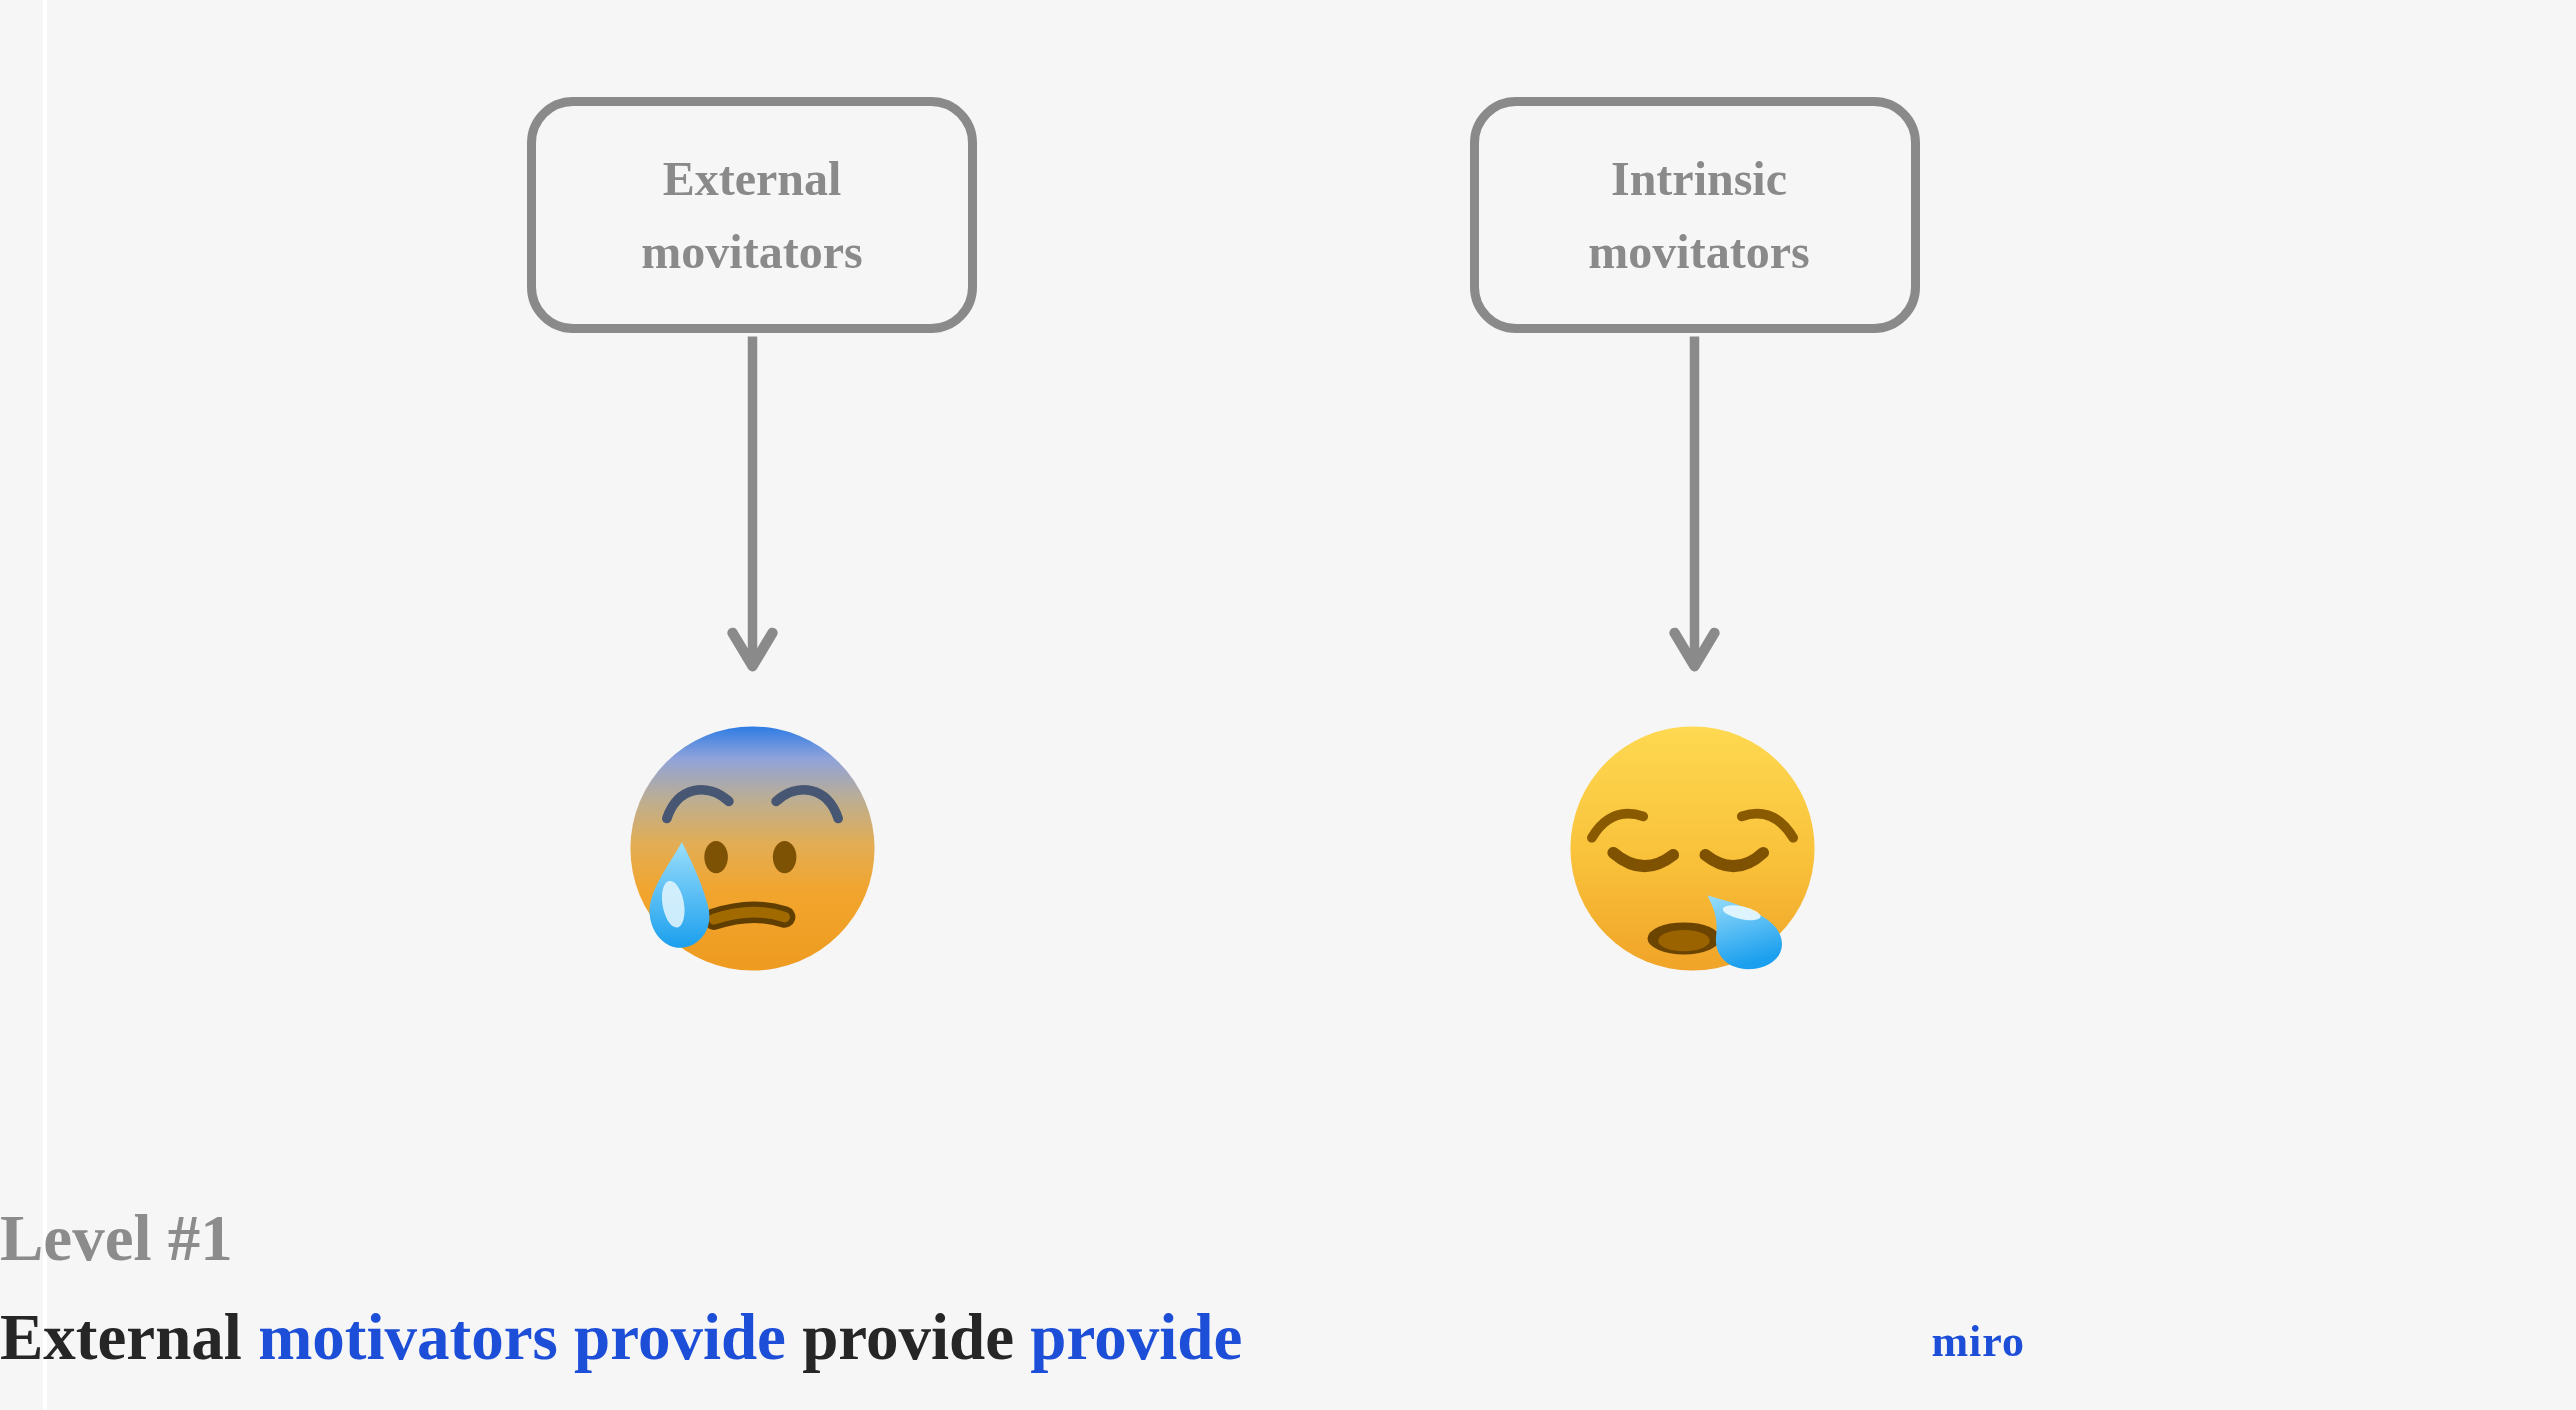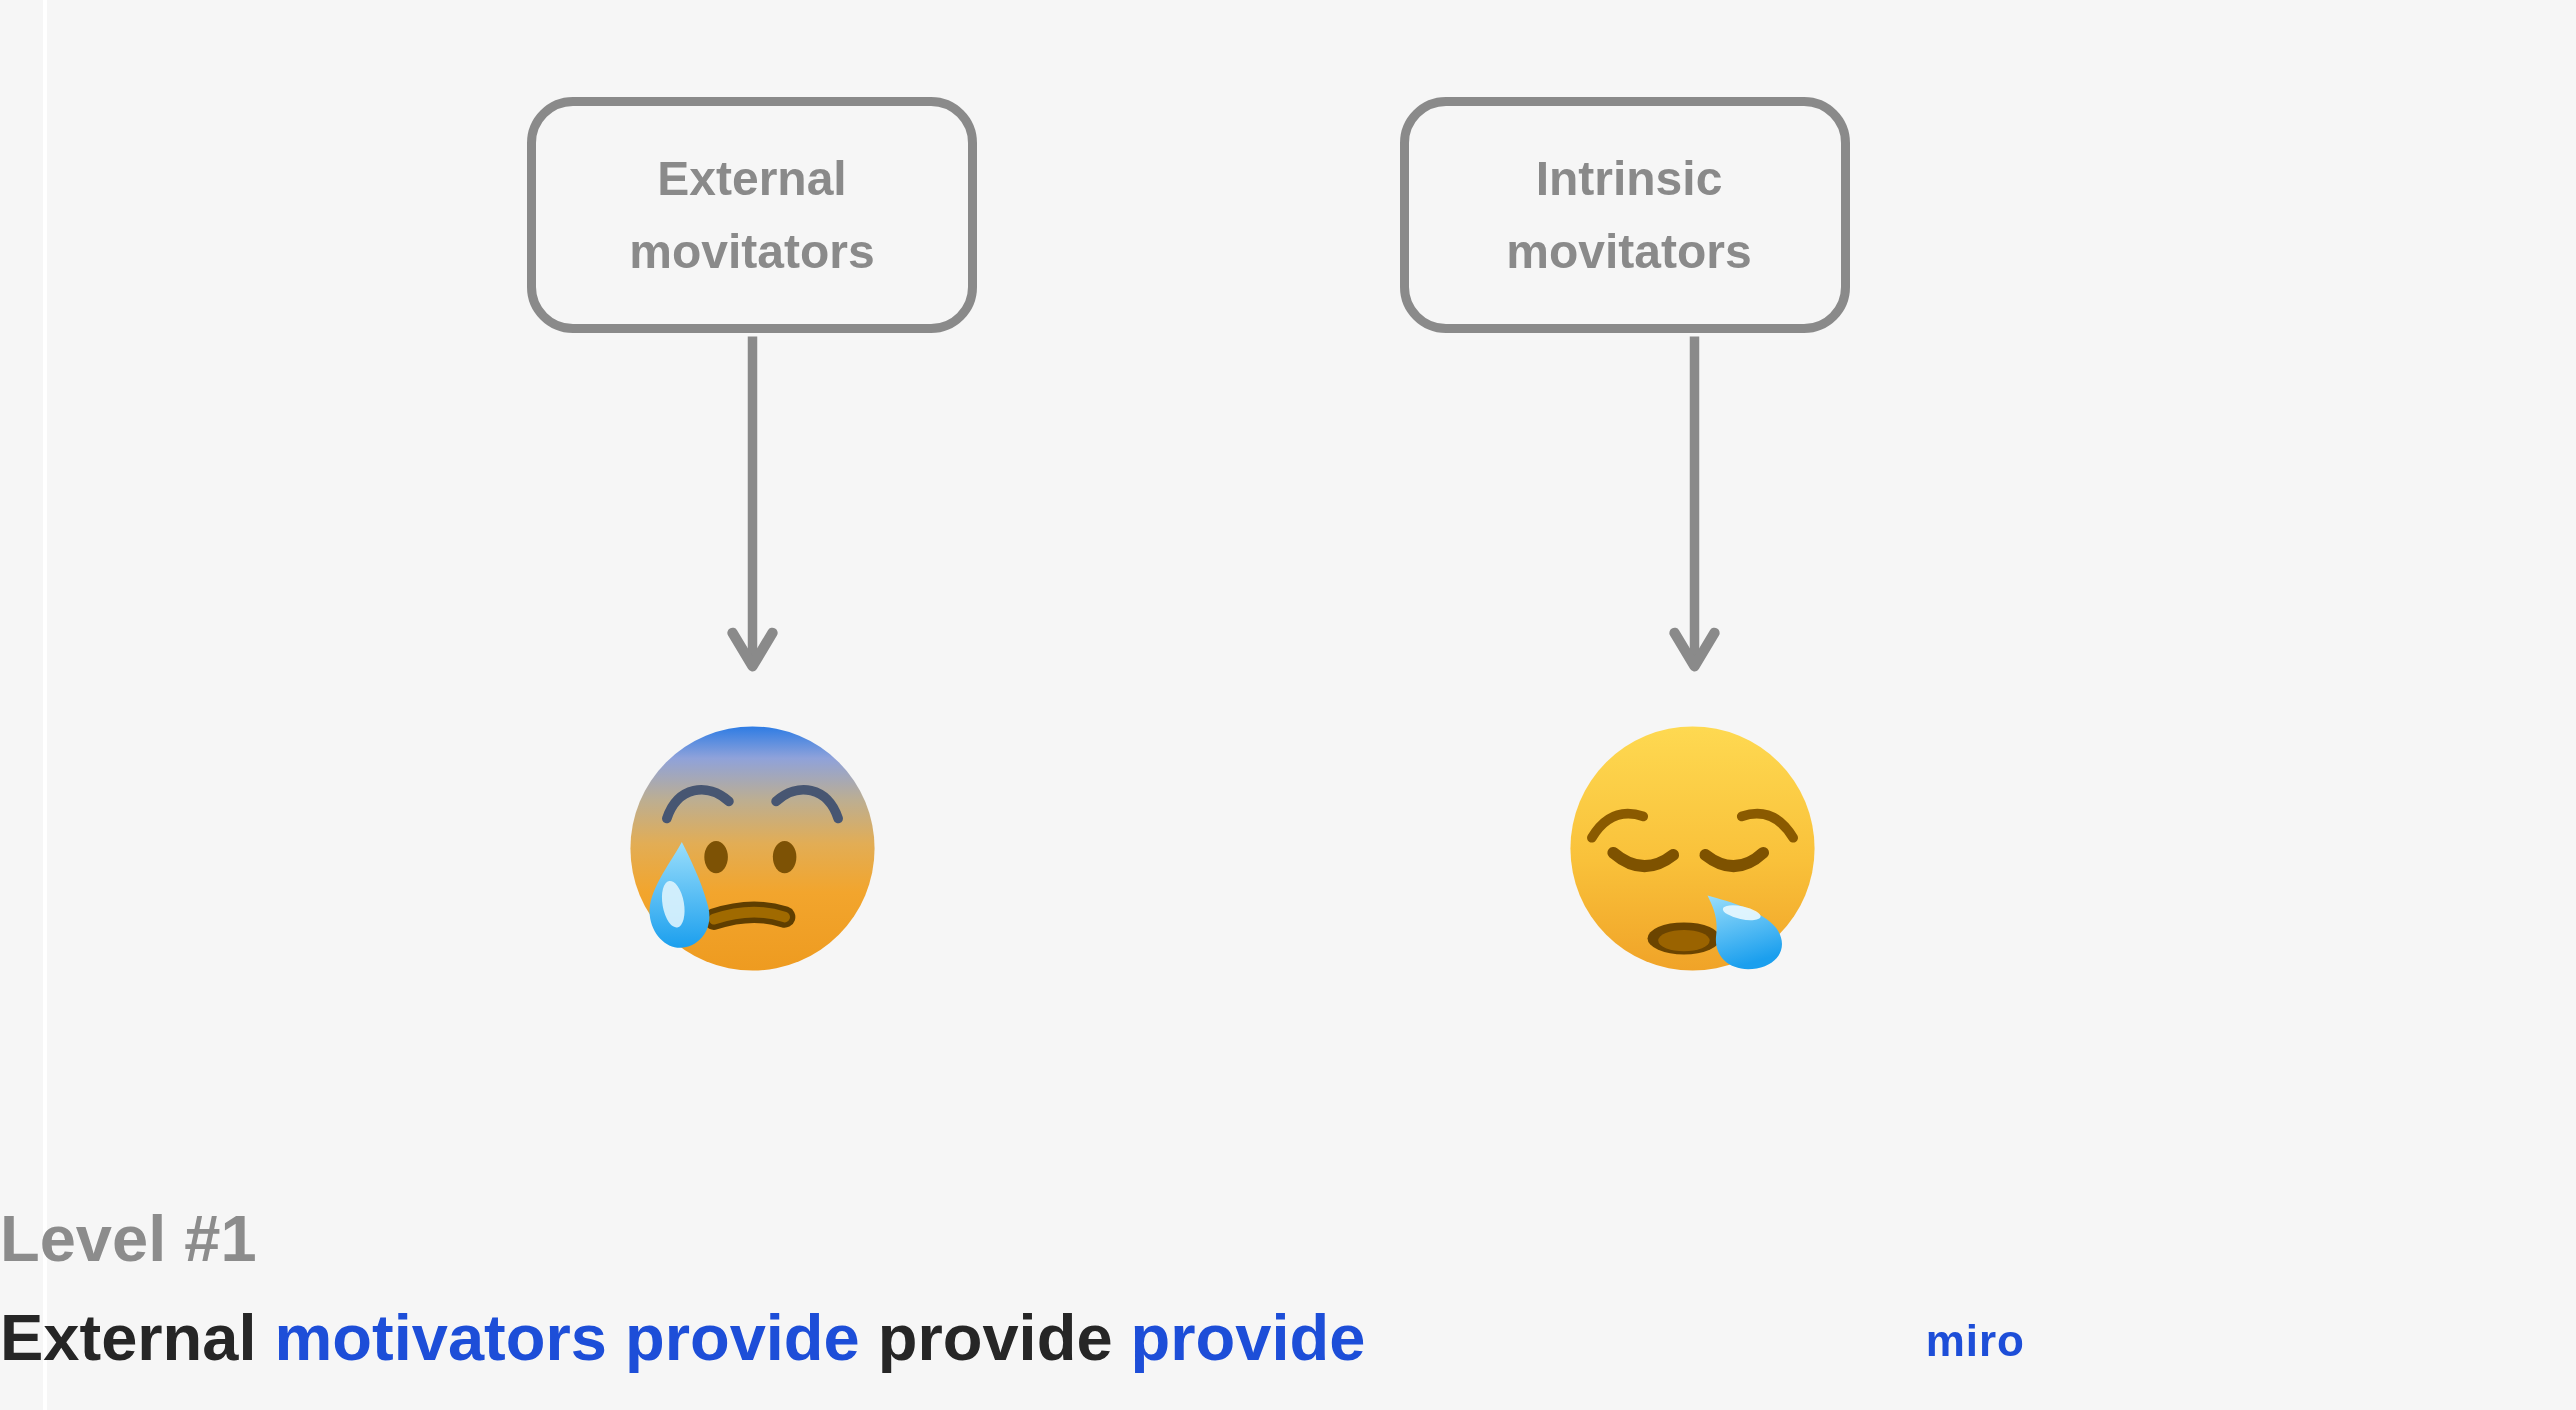--- a/index.html
+++ b/index.html
@@ -2,21 +2,21 @@
 <html><head>
 <meta charset="utf-8">
 <style>
   html, body { margin: 0; padding: 0; background: #f6f6f6; }
   .board {
     position: relative;
     width: 2080px;
     height: 1411px;
     background: #f6f6f6;
     overflow: hidden;
-    font-family: Liberation Sans, sans-serif;
+    font-family: Liberation Serif, serif;
   }
   .frame-edge {
     position: absolute;
     left: 43px; top: 0;
     width: 3.8px; height: 100%;
     background: #ffffff;
   }
   .node {
     position: absolute;
     top: 97px;
@@ -29,21 +29,21 @@
     flex-direction: column;
     align-items: center;
     justify-content: center;
     color: #8a8a8a;
     font-size: 48px;
     font-weight: bold;
     line-height: 73px;
     text-align: center;
   }
   .node-1 { left: 527px; }
-  .node-2 { left: 1400px; padding-left: 8px; }
+  .node-2 { left: 1470px; padding-left: 8px; }
   .node-line { display: block; }
   .arrow {
     position: absolute;
     top: 336px;
     width: 57px;
     height: 343px;
   }
   .arrow-1 { left: 724px; }
   .arrow-2 { left: 1666px; }
   .emoji {

